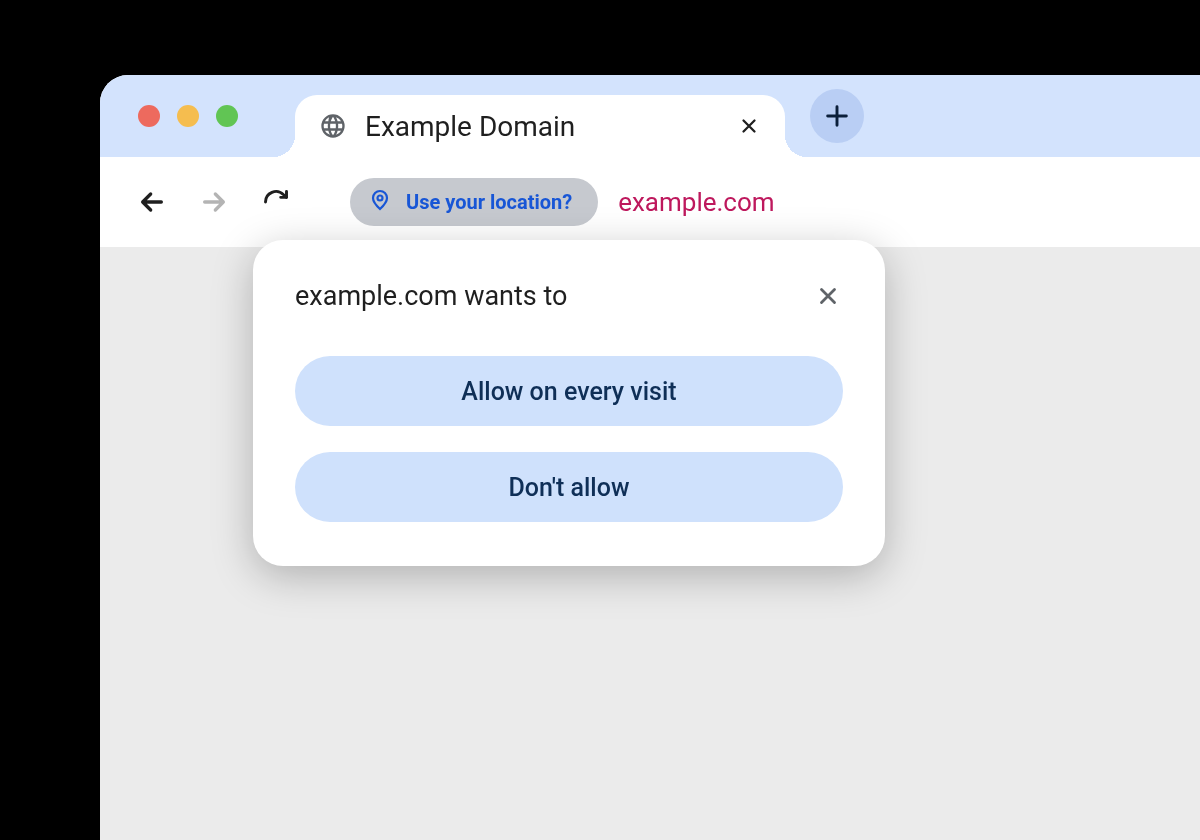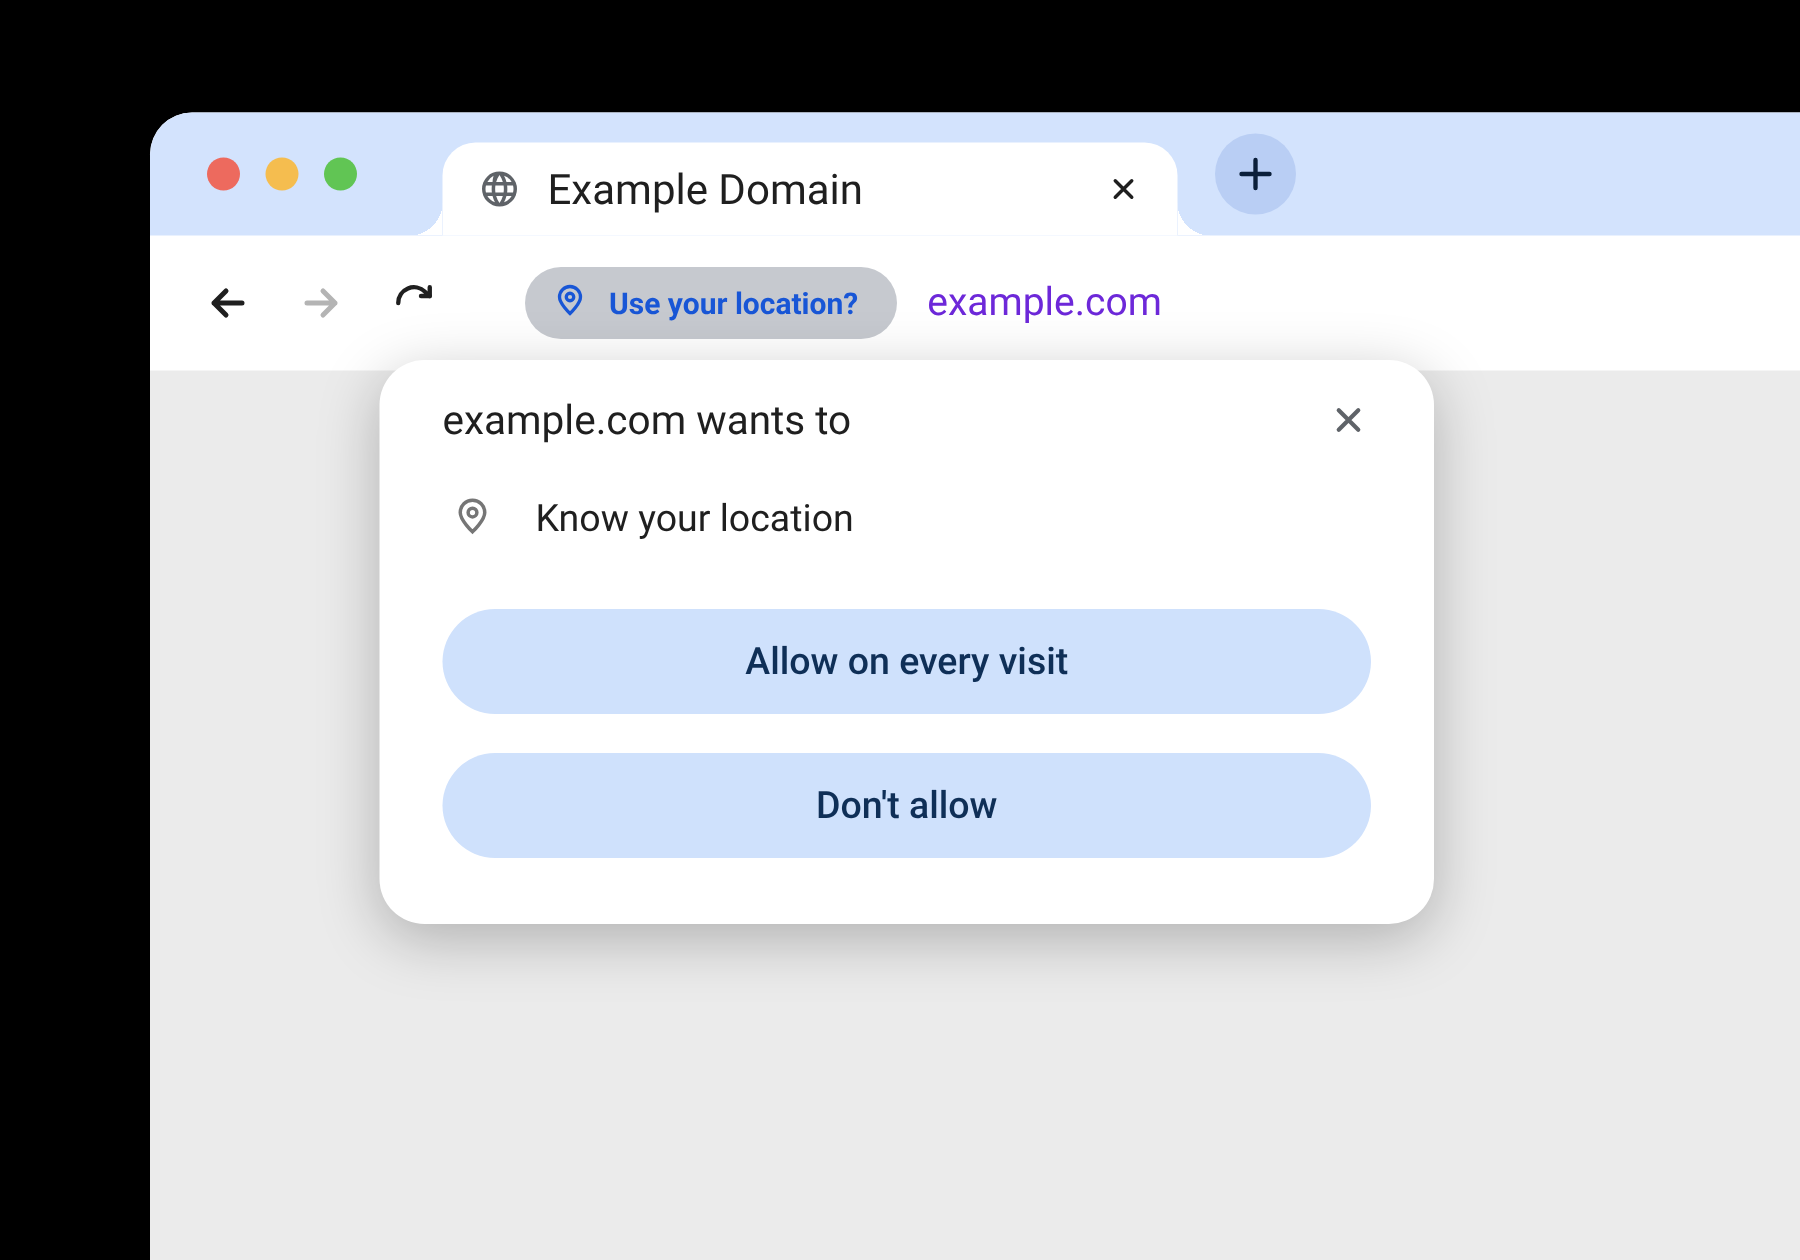--- a/index.html
+++ b/index.html
@@ -127,36 +127,36 @@
     gap: 14px;
   }
   .permission-chip svg { color: #1856d6; }
   .permission-chip-text {
     color: #1856d6;
     font-size: 20px;
     font-weight: 700;
   }
   .url-text {
     font-size: 26px;
-    color: #6d28d9;
+    color: #be185d;
   }
   .content-area {
     height: 593px;
     background: #ebebeb;
     position: relative;
   }
   .popover {
     position: absolute;
     left: 253px;
     top: 240px;
-    width: 703px;
+    width: 632px;
     background: #fff;
     border-radius: 30px;
     box-shadow: 0 10px 40px rgba(0,0,0,0.25);
-    padding: 24px 42px 44px 42px;
+    padding: 40px 42px 44px 42px;
   }
   .popover-header {
     display: flex;
     align-items: center;
     justify-content: space-between;
   }
   .popover-title {
     font-size: 27px;
     color: #1f1f1f;
     font-weight: 400;
@@ -268,26 +268,17 @@
 
 <div class="popover">
   <div class="popover-header">
     <div class="popover-title">example.com wants to</div>
     <div class="popover-close">
       <svg viewBox="0 0 24 24" width="26" height="26" stroke="currentColor" stroke-width="2.6" fill="none" stroke-linecap="round">
           <path d="M6 6l12 12M18 6L6 18"></path>
         </svg>
     </div>
   </div>
-  <div class="popover-row">
-    <span>
-      <svg viewBox="0 0 24 24" width="28" height="28" fill="none" stroke="currentColor" stroke-width="2">
-          <path d="M12 21s-7-6.5-7-11a7 7 0 1114 0c0 4.5-7 11-7 11z"></path>
-          <circle cx="12" cy="10" r="2.5"></circle>
-        </svg>
-    </span>
-    <span class="popover-row-text">Know your location</span>
-  </div>
   <div class="popover-btns">
     <button class="perm-btn">Allow on every visit</button>
     <button class="perm-btn">Don't allow</button>
   </div>
 </div>
 
 </body></html>

